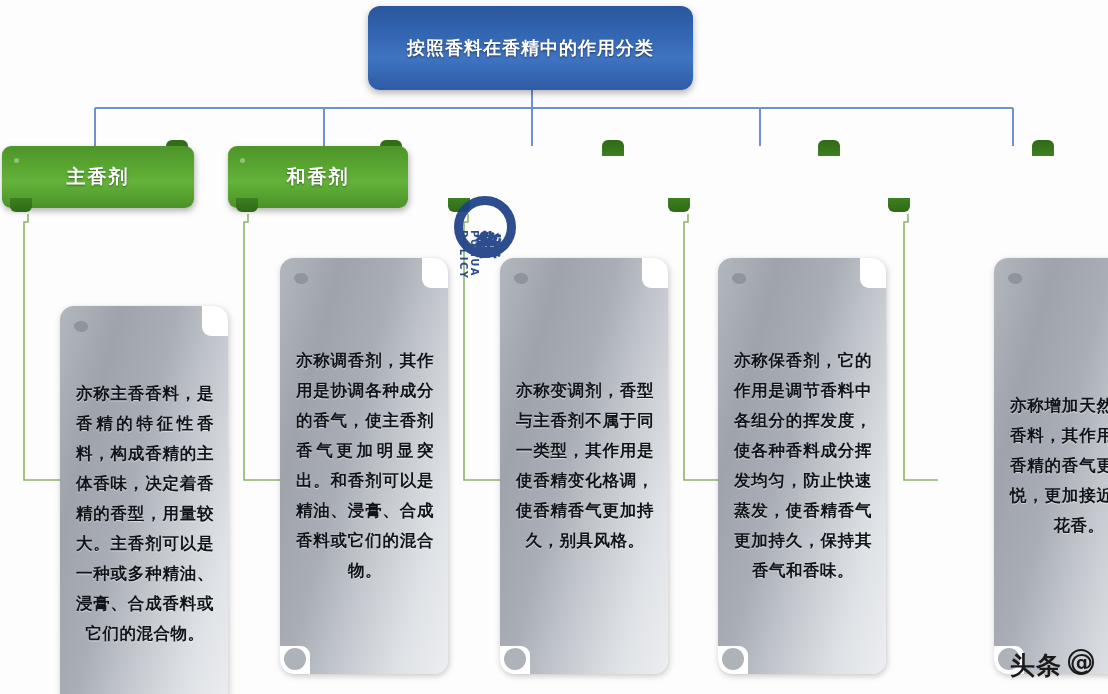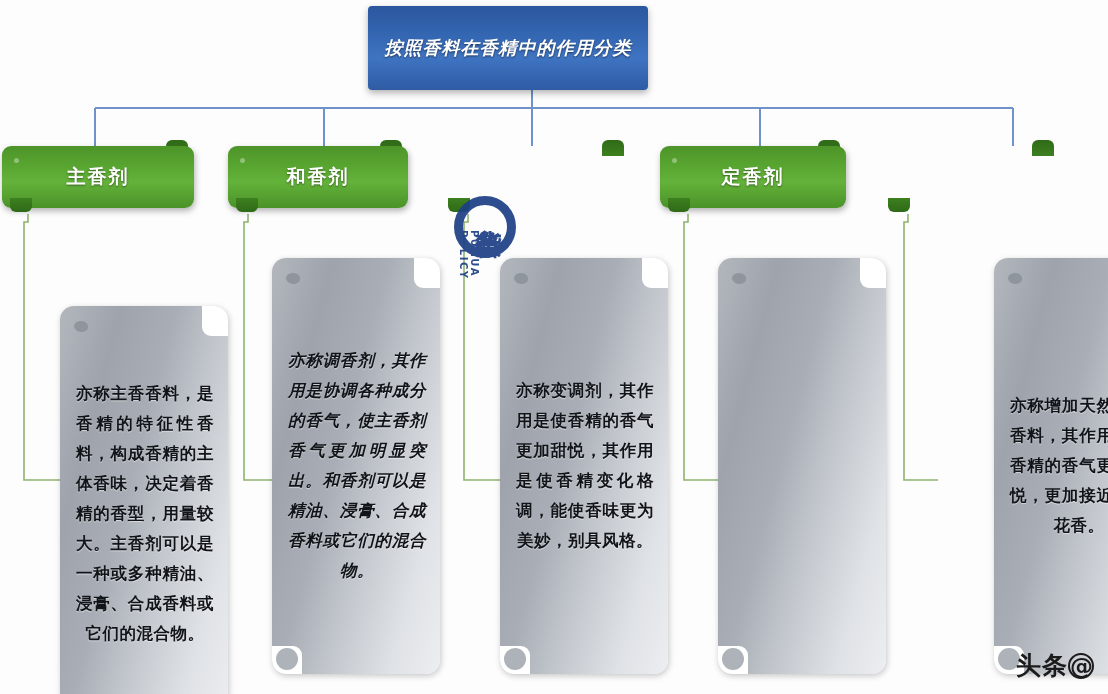--- a/index.html
+++ b/index.html
@@ -18,29 +18,28 @@
     width: 1108px;
     height: 694px;
     background: #fdfdfd;
   }
 
   
   .root-box {
     position: absolute;
     left: 368px;
     top: 6px;
-    width: 280px;
+    width: 325px;
     height: 84px;
-    border-radius: 4px;
+    border-radius: 12px;
     background: linear-gradient(180deg, #2a569e 0%, #3568b4 38%, #3f74c2 62%, #2f5ba4 100%);
     box-shadow: 0 3px 7px rgba(0,0,0,0.30);
     display: flex;
     align-items: center;
     justify-content: center;
-    font-style: italic;
   }
   .root-title {
     color: #ffffff;
     font-size: 18px;
     font-weight: bold;
     letter-spacing: 1px;
     text-shadow: 0 1px 2px rgba(0,0,0,0.55);
     white-space: nowrap;
   }
 
@@ -246,21 +245,21 @@
     font-weight: bold;
     letter-spacing: 1.5px;
   }
 
   .wm-bottom {
     position: absolute;
     right: 14px;
     bottom: 12px;
     z-index: 9;
     display: flex;
-    align-items: center;
+    gap: 6px;
     color: #1b1b1b;
     font-size: 25px;
     font-weight: bold;
     letter-spacing: 1px;
     pointer-events: none;
   }
   .wm-at {
     font-size: 23px;
     border: 2px solid #1b1b1b;
     border-radius: 50%;
@@ -316,75 +315,74 @@
     <div class="hdr-tab-bl"></div>
   </div>
 
   <div class="hdr" style="left:440px; width:190px;">
     <div class="hdr-tab-tr"></div>
     <div class="hdr-tab-bl"></div>
   </div>
 
   <div class="hdr" style="left:660px; width:186px;">
     <div class="hdr-tab-tr"></div>
-    <div class="hdr-body">
-      <div class="hdr-dot"></div>
-      <div class="hdr-label">定香剂</div>
-    </div>
     <div class="hdr-tab-bl"></div>
   </div>
 
   <div class="hdr" style="left:880px; width:180px;">
     <div class="hdr-tab-tr"></div>
     <div class="hdr-tab-bl"></div>
   </div>
 
   <div class="panel" style="left:60px;margin-top:48px;">
     <div class="panel-body">
       <div class="panel-notch-tr"></div>
       <div class="panel-notch-bl"></div>
       <div class="panel-pellet"></div>
       <div class="panel-pellet-b"></div>
     </div>
     <div class="panel-text">
       <span>亦称主香香料，是香精的特征性香料，构成香精的主体香味，决定着香精的香型，用量较大。主香剂可以是一种或多种精油、浸膏、合成香料或它们的混合物。</span>
     </div>
   </div>
 
-  <div class="panel" style="left:272px;font-style:italic;">
+  <div class="panel" style="left:280px;">
     <div class="panel-body">
       <div class="panel-notch-tr"></div>
       <div class="panel-notch-bl"></div>
       <div class="panel-pellet"></div>
       <div class="panel-pellet-b"></div>
     </div>
     <div class="panel-text">
       <span>亦称调香剂，其作用是协调各种成分的香气，使主香剂香气更加明显突出。和香剂可以是精油、浸膏、合成香料或它们的混合物。</span>
     </div>
   </div>
 
   <div class="panel" style="left:500px;">
     <div class="panel-body">
       <div class="panel-notch-tr"></div>
       <div class="panel-notch-bl"></div>
       <div class="panel-pellet"></div>
       <div class="panel-pellet-b"></div>
     </div>
     <div class="panel-text">
-      <span>亦称变调剂，其作用是使香精的香气更加甜悦，其作用是使香精变化格调，能使香味更为美妙，别具风格。</span>
+      <span>亦称变调剂，香型与主香剂不属于同一类型，其作用是使香精变化格调，使香精香气更加持久，别具风格。</span>
     </div>
   </div>
 
   <div class="panel" style="left:718px;">
     <div class="panel-body">
       <div class="panel-notch-tr"></div>
       <div class="panel-notch-bl"></div>
       <div class="panel-pellet"></div>
       <div class="panel-pellet-b"></div>
     </div>
+    <div class="panel-text">
+      <span>亦称保香剂，它的作用是调节香料中各组分的挥发度，使各种香料成分挥发均匀，防止快速蒸发，使香精香气更加持久，保持其香气和香味。</span>
+    </div>
   </div>
 
   <div class="panel" style="left:994px;">
     <div class="panel-body">
       <div class="panel-notch-tr"></div>
       <div class="panel-notch-bl"></div>
       <div class="panel-pellet"></div>
       <div class="panel-pellet-b"></div>
     </div>
     <div class="panel-text">

